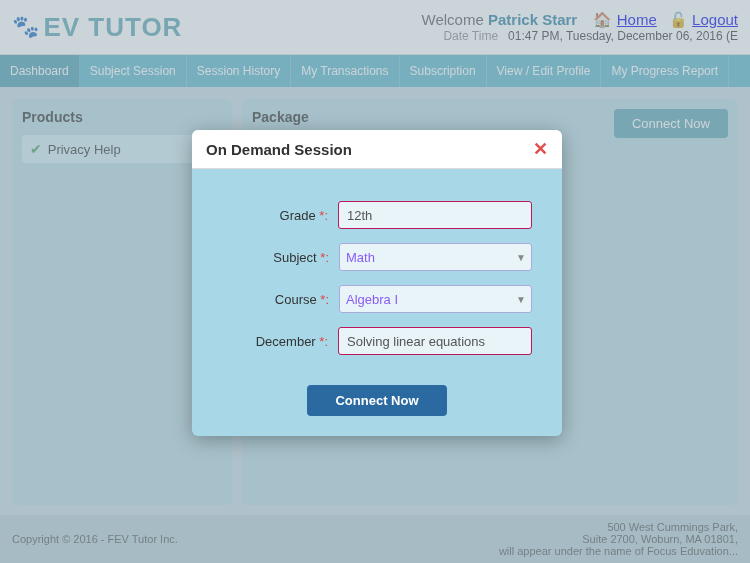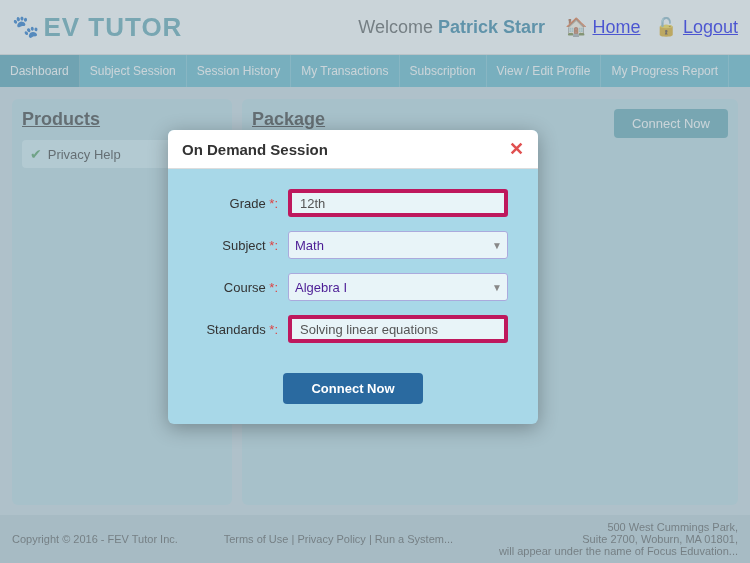--- a/index.html
+++ b/index.html
@@ -29,21 +29,21 @@
       font-weight: bold;
       color: #5ba3b0;
       letter-spacing: 1px;
     }
     .header-right {
       display: flex;
       flex-direction: column;
       align-items: flex-end;
     }
     .welcome-line {
-      font-size: 18px;
+      font-size: 15px;
       color: #555;
     }
     .welcome-line span.name {
       color: #2a7da0;
       font-weight: bold;
     }
     .datetime-line {
       font-size: 12px;
       color: #555;
       text-align: right;
@@ -80,25 +80,24 @@
       position: relative;
     }
 
     .panel {
       background: #b8d8e0;
       border-radius: 6px;
       padding: 10px;
       flex: 1;
     }
     .panel-title {
-      font-size: 18px;
+      font-size: 14px;
       font-weight: bold;
       color: #333;
       margin-bottom: 10px;
-      text-decoration: underline;
     }
     .product-item {
       display: flex;
       align-items: center;
       gap: 6px;
       padding: 6px 8px;
       background: #d0eaf0;
       border-radius: 4px;
       cursor: pointer;
     }
@@ -121,21 +120,21 @@
       position: absolute;
       top: 0; left: 0; right: 0; bottom: 0;
       background: rgba(150,170,180,0.5);
       z-index: 10;
     }
 
     
     .modal {
       position: absolute;
       top: 130px;
-      left: 168px;
+      left: 192px;
       width: 370px;
       background: #a8d8e8;
       border-radius: 6px;
       box-shadow: 0 4px 20px rgba(0,0,0,0.3);
       z-index: 20;
       padding-bottom: 20px;
     }
     .modal-header {
       background: #ffffff;
       border-radius: 6px 6px 0 0;
@@ -152,59 +151,60 @@
     }
     .modal-close {
       color: #e05050;
       font-size: 18px;
       cursor: pointer;
       font-weight: bold;
       line-height: 1;
     }
 
     .modal-body {
-      padding: 20px 30px 10px 30px;
+      padding: 32px 30px 10px 30px;
+      margin-left: 27px;
     }
     .form-row {
       display: flex;
       align-items: center;
       margin-bottom: 14px;
     }
     .form-label {
       width: 90px;
       text-align: right;
       padding-right: 10px;
       font-size: 13px;
       color: #333;
       font-weight: 500;
     }
     .required { color: #d44; }
     .form-input {
       flex: 1;
       height: 28px;
-      border: 4px solid #be185d;
+      border: 1px solid #be185d;
       border-radius: 3px;
       padding: 0 8px;
       font-size: 13px;
       background: #e8f4f8;
       color: #555;
     }
     .select-wrapper {
       flex: 1;
       position: relative;
     }
     .select-wrapper select {
       width: 100%;
       height: 28px;
       border: 1px solid #aad;
       border-radius: 3px;
       padding: 0 22px 0 6px;
       font-size: 13px;
       background: #e8f4f8;
-      color: #4c1d95;
+      color: #8b5cf6;
       appearance: none;
       -webkit-appearance: none;
       cursor: pointer;
     }
     .select-arrow {
       position: absolute;
       right: 6px;
       top: 50%;
       transform: translateY(-50%);
       pointer-events: none;
@@ -257,20 +257,25 @@
   <div class="header-right">
     <div class="welcome-line">
       <span>Welcome</span>
       <span class="name">Patrick Starr</span>
       &nbsp;&nbsp;
       <span>🏠</span>
       <a href="#">Home</a>
       &nbsp;
       <span>🔓</span>
       <a href="#">Logout</a>
+    </div>
+    <div class="datetime-line">
+      <span class="datetime-label">Date Time</span>
+      &nbsp;
+      <span class="datetime-val">01:47 PM, Tuesday, December 06, 2016 (E</span>
     </div>
   </div>
 </div>
 
 <div class="nav">
   <div class="nav-item active">Dashboard</div>
   <div class="nav-item">Subject Session</div>
   <div class="nav-item">Session History</div>
   <div class="nav-item">My Transactions</div>
   <div class="nav-item">Subscription</div>
@@ -329,38 +334,33 @@
       </label>
       <div class="select-wrapper">
         <select>
           <option>Algebra I</option>
         </select>
         <span class="select-arrow">▼</span>
       </div>
     </div>
     <div class="form-row">
       <label class="form-label">
-        <span>Standards</span>
+        <span>December</span>
         <span class="required"> *:</span>
       </label>
       <input class="form-input" type="text" value="Solving linear equations" style="">
     </div>
   </div>
   <div class="modal-footer">
     <button class="modal-connect-btn">Connect Now</button>
   </div>
 </div>
 
 <div class="page-footer">
   <div class="footer-left">
     <span>Copyright © 2016 - FEV Tutor Inc.</span>
-  </div>
-  <div class="footer-links">
-    <span>Terms of Use</span>
-    <span>Privacy Policy</span>
-    <span>Run a System...</span>
   </div>
   <div class="footer-right">
     <div>500 West Cummings Park,</div>
     <div>Suite 2700, Woburn, MA 01801,</div>
     <div>will appear under the name of Focus Eduvation...</div>
   </div>
 </div>
 
 </body></html>

